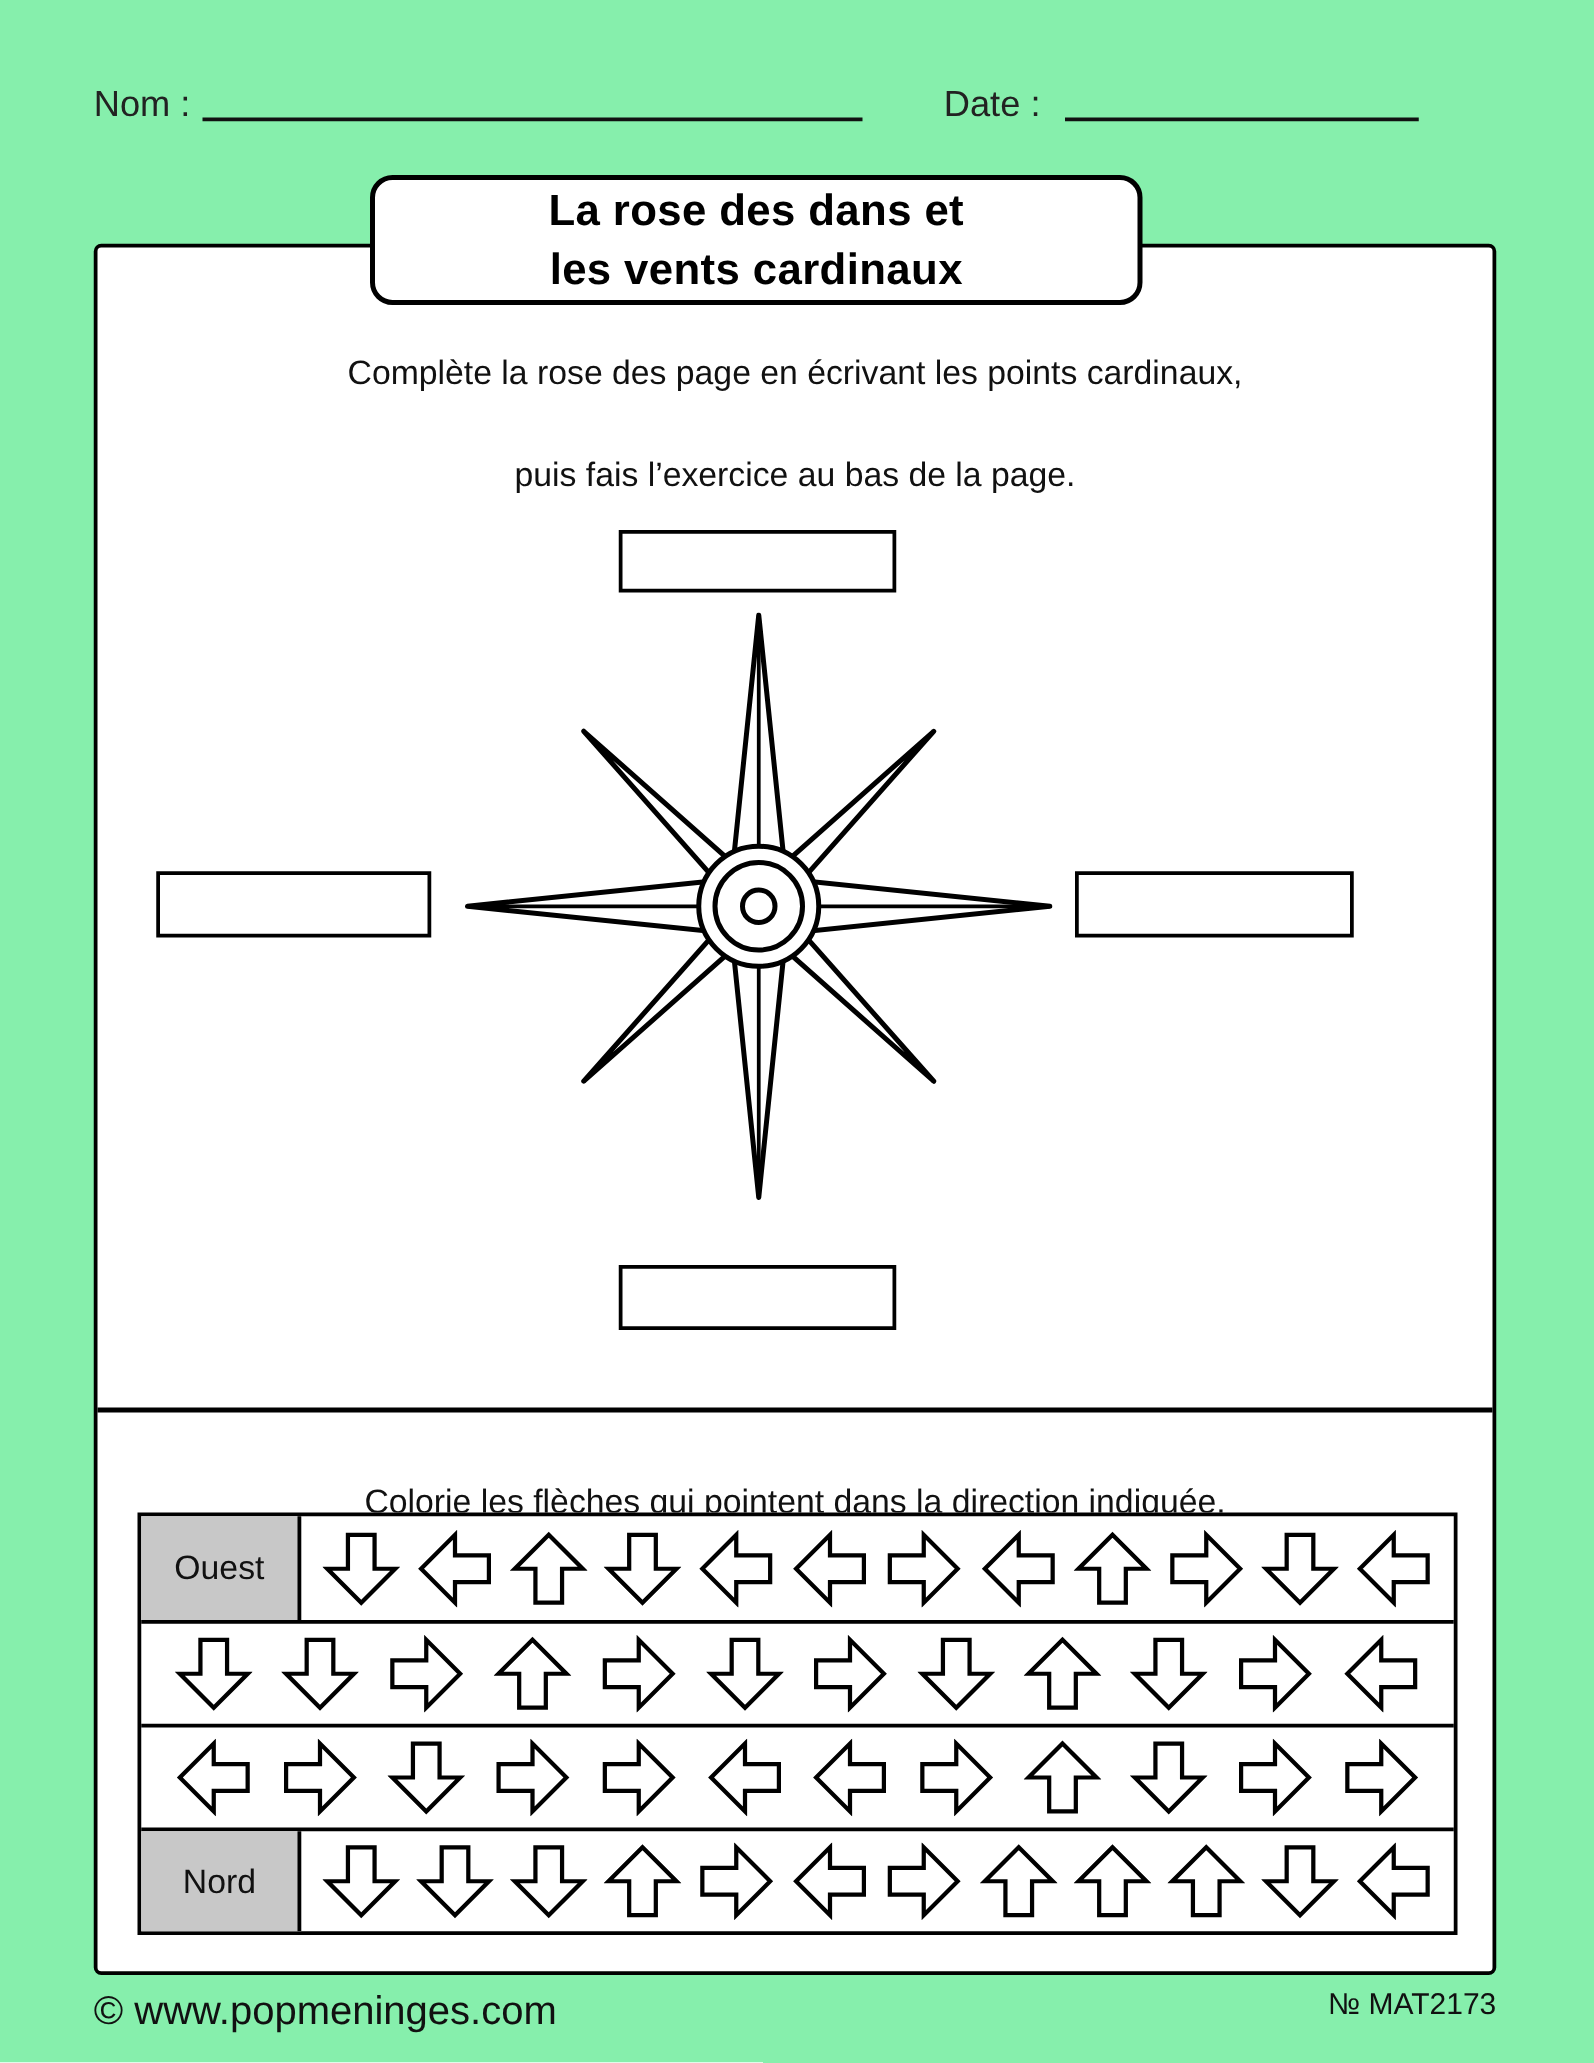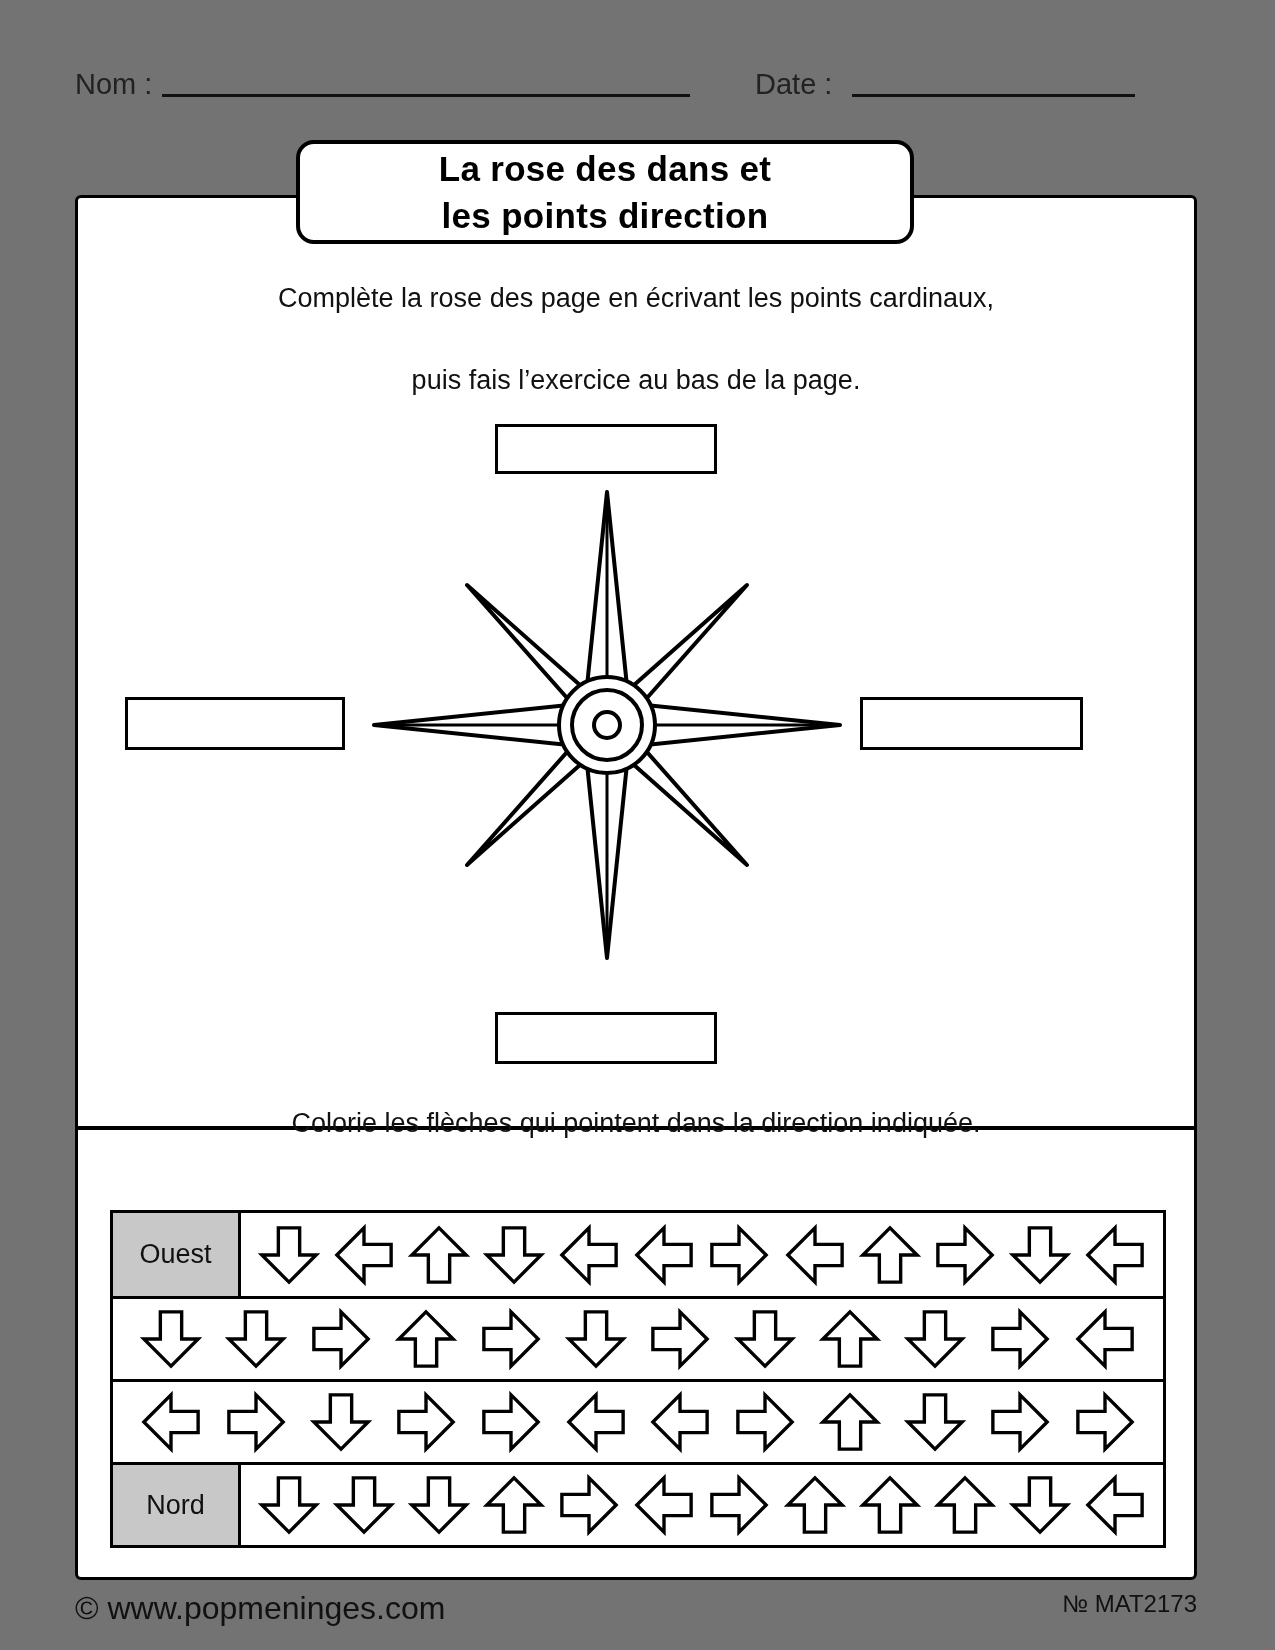--- a/index.html
+++ b/index.html
@@ -1,18 +1,18 @@
 <!DOCTYPE html>
 <html><head>
 <meta charset="utf-8">
 <style>
   * { margin:0; padding:0; box-sizing:border-box; }
   html,body { background:#ffffff; }
   body { font-family:"Liberation Sans", sans-serif; color:#000; }
-  .page { position:relative; width:1275px; height:1650px; background:#737373; overflow:hidden; }
+  .page { position:relative; width:1275px; height:1650px; background:#86efac; overflow:hidden; }
 
   
   .hdr-label { position:absolute; font-size:29px; color:#222; }
   .nom-label { left:75px; top:68px; }
   .date-label { left:755px; top:68px; }
   .write-line { position:absolute; border-bottom:3px solid #111; height:3px; }
   .nom-line  { left:162px; top:94px; width:528px; }
   .date-line { left:852px; top:94px; width:283px; }
 
   
@@ -36,21 +36,21 @@
   .box-w { left:125px; top:697px;  width:220px; height:53px; }
   .box-e { left:860px; top:697px;  width:223px; height:53px; }
   .box-s { left:495px; top:1012px; width:222px; height:52px; }
 
   .rose { position:absolute; left:372px; top:490px; width:470px; height:470px; }
 
   
   .divider { position:absolute; left:78px; top:1126px; width:1116px; height:4px; background:#000; }
 
   
-  .colorie { position:absolute; left:75px; top:1108px; width:1122px; text-align:center; font-size:27px; color:#111; }
+  .colorie { position:absolute; left:75px; top:1186px; width:1122px; text-align:center; font-size:27px; color:#111; }
 
   .arrow-table { position:absolute; left:110px; top:1210px; width:1056px; border:3px solid #000; background:#fff; }
   .arrow-row { display:flex; height:83px; border-top:3px solid #000; }
   .arrow-row:first-child { border-top:none; }
   .label-cell { width:128px; background:#c8c8c8; border-right:3px solid #000;
                 display:flex; align-items:center; justify-content:center; font-size:27px; color:#111; }
   .arrows-cell { flex:1; display:flex; align-items:center; justify-content:space-evenly; padding:0 4px; }
   .arrow { display:inline-flex; }
   .arrow svg { display:block; }
 
@@ -65,21 +65,21 @@
 
   <span class="hdr-label nom-label">Nom :</span>
   <div class="write-line nom-line"></div>
   <span class="hdr-label date-label">Date :</span>
   <div class="write-line date-line"></div>
 
   <div class="main-box"></div>
 
   <div class="title-box">
     <div>La rose des dans et</div>
-    <div>les points direction</div>
+    <div>les vents cardinaux</div>
   </div>
 
   <div class="instr instr-1">Complète la rose des page en écrivant les points cardinaux,</div>
   <div class="instr instr-2">puis fais l’exercice au bas de la page.</div>
 
   <div class="answer-box box-n"></div>
   <div class="answer-box box-w"></div>
   <div class="answer-box box-e"></div>
   <div class="answer-box box-s"></div>
 

